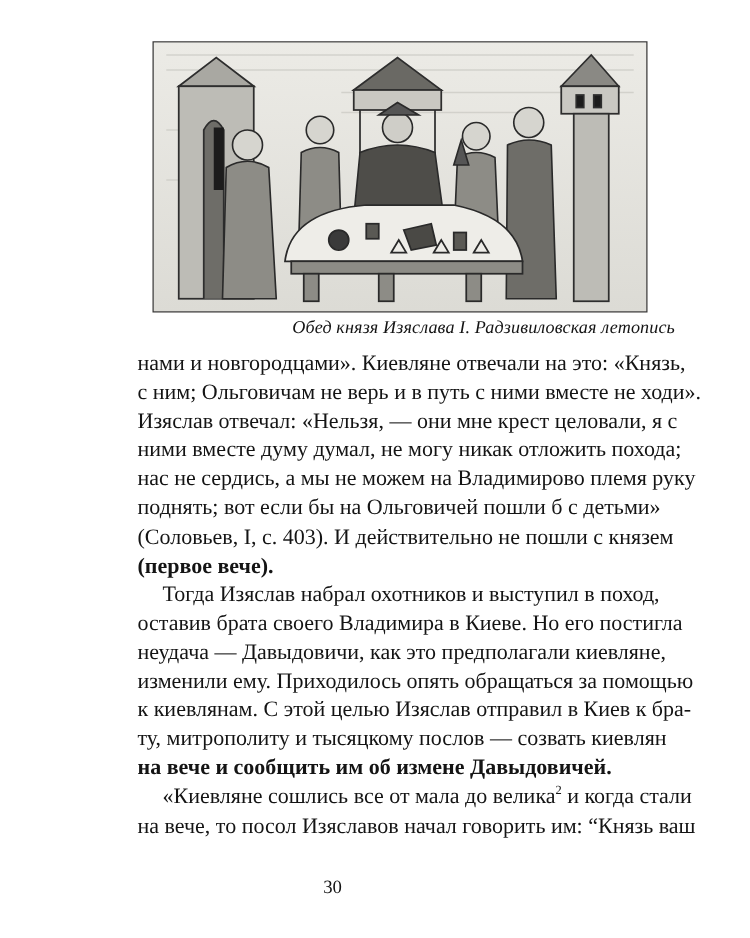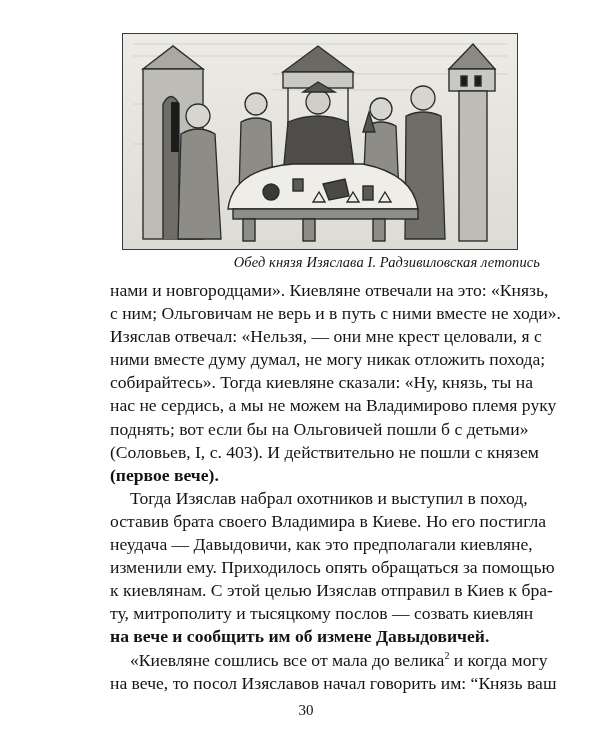--- a/index.html
+++ b/index.html
@@ -18,21 +18,21 @@
   }
   .text {
     position: absolute; left: 110px; top: 279px; width: 396px;
     font-size: 17.6px; line-height: 23.1px;
   }
   .line { display: block; white-space: nowrap; text-align: justify; text-align-last: justify; height: 23.1px; }
   .line.last { text-align-last: left; font-weight: bold; }
   .line.indent { padding-left: 20px; }
   sup { font-size: 10px; line-height: 0; vertical-align: 7px; }
   .page-number {
-    position: absolute; left: 0; width: 532px; top: 702px; text-align: center; font-size: 15px; margin-left: 40px;
+    position: absolute; left: 0; width: 532px; top: 702px; text-align: center; font-size: 15px;
   }
 </style>
 </head>
 <body>
 
 <div class="figure">
   <svg viewBox="0 0 394 215" preserveAspectRatio="none">
     <defs>
       <linearGradient id="bg" x1="0" y1="0" x2="0" y2="1">
         <stop offset="0" stop-color="#ecebe6"></stop>
@@ -104,29 +104,28 @@
   </svg>
 </div>
 
 <div class="caption">Обед князя Изяслава I. Радзивиловская летопись</div>
 
 <div class="text">
   <span class="line">нами и новгородцами». Киевляне отвечали на это: «Князь,</span>
   <span class="line">с ним; Ольговичам не верь и в путь с ними вместе не ходи».</span>
   <span class="line">Изяслав отвечал: «Нельзя, — они мне крест целовали, я с</span>
   <span class="line">ними вместе думу думал, не могу никак отложить похода;</span>
-  <span class="line">собирайтесь». Тогда киевляне сказали: «Ну, князь, ты на</span>
   <span class="line">нас не сердись, а мы не можем на Владимирово племя руку</span>
   <span class="line">поднять; вот если бы на Ольговичей пошли б с детьми»</span>
   <span class="line">(Соловьев, I, с. 403). И действительно не пошли с князем</span>
   <span class="line last">(первое вече).</span>
   <span class="line indent">Тогда Изяслав набрал охотников и выступил в поход,</span>
   <span class="line">оставив брата своего Владимира в Киеве. Но его постигла</span>
   <span class="line">неудача — Давыдовичи, как это предполагали киевляне,</span>
   <span class="line">изменили ему. Приходилось опять обращаться за помощью</span>
   <span class="line">к киевлянам. С этой целью Изяслав отправил в Киев к бра-</span>
   <span class="line">ту, митрополиту и тысяцкому послов — созвать киевлян</span>
   <span class="line last">на вече и сообщить им об измене Давыдовичей.</span>
-  <span class="line indent"><span>«Киевляне сошлись все от мала до велика</span><sup>2</sup><span> и когда могу</span></span>
+  <span class="line indent"><span>«Киевляне сошлись все от мала до велика</span><sup>2</sup><span> и когда стали</span></span>
   <span class="line">на вече, то посол Изяславов начал говорить им: “Князь ваш</span>
 </div>
 
 <div class="page-number">30</div>
 
 </body></html>

